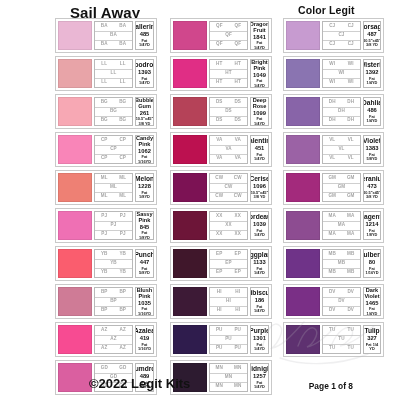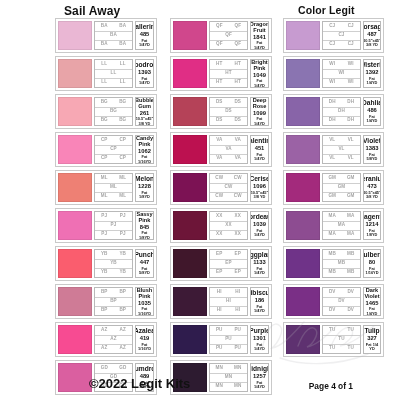--- a/index.html
+++ b/index.html
@@ -7,22 +7,22 @@
     width:400px;height:400px;
     background:#ffffff;
     font-family:"Liberation Sans", sans-serif;
     position:relative;
     overflow:hidden;
     -webkit-font-smoothing:antialiased;
   }
   
   .page-title{
     position:absolute;
-    left:64px; top:4px;
-    font-size:12px;
+    left:70px; top:4px;
+    font-size:15px;
     font-weight:bold;
     color:#111;
     letter-spacing:.1px;
   }
   .guide-title{
     position:absolute;
     left:298px; top:4px;
     font-size:10.5px;
     font-weight:bold;
     color:#111;
@@ -608,13 +608,13 @@
 <svg class="watermark" viewBox="0 0 140 72">
   <g fill="none" stroke="#b9b9bd" stroke-width="1.4" stroke-linecap="round">
     <path d="M10 50 C14 28 22 20 28 26 C33 31 25 44 20 48 C32 46 44 30 52 22"></path>
     <path d="M46 46 C52 30 60 24 64 30 C67 35 60 45 55 47 C66 45 76 34 84 26"></path>
     <path d="M80 44 C86 30 96 24 100 30 C103 36 94 44 88 46 C100 44 112 34 122 26"></path>
     <path d="M28 58 C50 66 86 66 116 54"></path>
   </g>
 </svg>
 
 <div class="footer-left">©2022 Legit Kits</div>
-<div class="footer-right">Page 4 of 1</div>
+<div class="footer-right">Page 1 of 8</div>
 
 </body></html>

